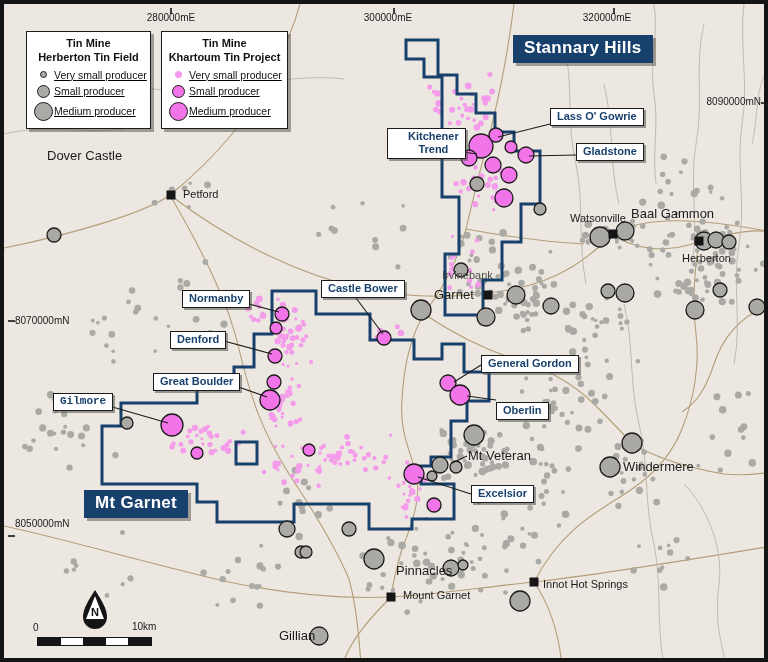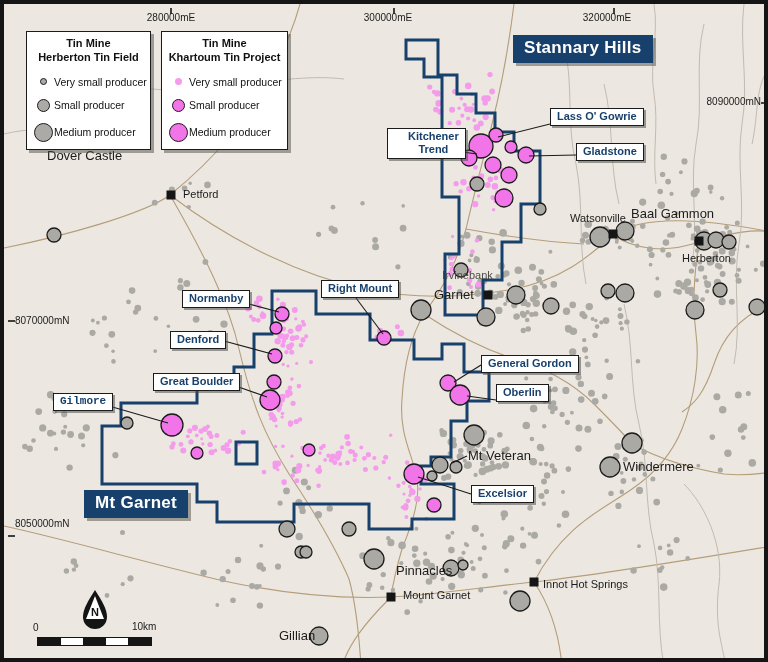--- a/index.html
+++ b/index.html
@@ -12,21 +12,21 @@
   .lbl.muted{color:#4a4a47;}
   .grid-lbl{position:absolute;font-size:10px;color:#1b1b1b;white-space:nowrap;}
   .dep{position:absolute;background:#ffffff;border:1.4px solid #1b1b1b;color:#17406D;font-weight:700;
        font-size:11px;line-height:1.2;padding:1px 6px 2px;text-align:center;white-space:pre-line;
        box-shadow:2px 2px 0 rgba(80,78,74,.55);}
   .area{position:absolute;background:#17406D;color:#ffffff;font-weight:700;font-size:17px;
         padding:3px 11px 5px;box-shadow:3px 3px 0 rgba(80,78,74,.5);white-space:nowrap;letter-spacing:.3px;}
   .legend{position:absolute;background:#ffffff;border:1.4px solid #1b1b1b;
           box-shadow:3px 3px 0 rgba(80,78,74,.5);padding:5px 5px 7px;box-sizing:border-box;}
   .legend .t{font-weight:700;font-size:11px;text-align:center;line-height:1.25;color:#111;}
-  .legend .row{display:flex;align-items:center;margin-top:11px;}
+  .legend .row{display:flex;align-items:center;margin-top:4px;text-decoration:underline;}
   .legend .sw{width:22px;flex:0 0 22px;display:flex;justify-content:center;align-items:center;}
   .legend .txt{font-size:10.5px;color:#111;white-space:nowrap;}
   .c{border-radius:50%;box-sizing:border-box;display:inline-block;}
   .g-vs{width:7px;height:7px;background:#ACAAA6;border:1.2px solid #1b1b1b;}
   .g-s{width:13px;height:13px;background:#ACAAA6;border:1.3px solid #1b1b1b;}
   .g-m{width:19px;height:19px;background:#ACAAA6;border:1.3px solid #1b1b1b;}
   .p-vs{width:7px;height:7px;background:#F49BEB;}
   .p-s{width:13px;height:13px;background:#F175E8;border:1.3px solid #1b1b1b;}
   .p-m{width:19px;height:19px;background:#F175E8;border:1.3px solid #1b1b1b;}
   .sbar{position:absolute;display:flex;border:1.2px solid #151515;box-sizing:content-box;}
@@ -921,23 +921,23 @@
       <div class="lbl" style="left: 539px; top: 575px;">Innot Hot Springs</div>
       <div class="lbl bold" style="left: 275px; top: 625px;">Gillian</div>
       <div class="dep" style="left: 383px; top: 124px; padding-left: 20px;">Kitchener
 Trend</div>
       <div class="dep" style="left: 546px; top: 104px;">Lass O' Gowrie</div>
       <div class="dep" style="left: 572px; top: 139px;">Gladstone</div>
       <div class="dep" style="left: 162px; top: 286px; margin-left: 16px;">Normanby</div>
       <div class="dep" style="left: 166px; top: 327px;">Denford</div>
       <div class="dep" style="left: 149px; top: 369px;">Great Boulder</div>
       <div class="dep" style="left: 49px; top: 389px; font-family: Liberation Mono, monospace;">Gilmore</div>
-      <div class="dep" style="left: 317px; top: 276px;">Right Mount</div>
+      <div class="dep" style="left: 317px; top: 276px;">Castle Bower</div>
       <div class="dep" style="left: 477px; top: 351px;">General Gordon</div>
-      <div class="dep" style="left: 492px; top: 380px;">Oberlin</div>
+      <div class="dep" style="left: 492px; top: 398px;">Oberlin</div>
       <div class="dep" style="left: 467px; top: 481px;">Excelsior</div>
       <div class="area" style="left: 509px; top: 31px;">Stannary Hills</div>
       <div class="area" style="left: 80px; top: 486px;">Mt Garnet</div>
       <div class="grid-lbl" style="left: 167px; top: 8px; transform: translateX(-50%);">280000mE</div>
       <div class="grid-lbl" style="left: 384px; top: 8px; transform: translateX(-50%);">300000mE</div>
       <div class="grid-lbl" style="left: 603px; top: 8px; transform: translateX(-50%);">320000mE</div>
       <div class="grid-lbl" style="left: 757px; top: 92px; transform: translateX(-100%);">8090000mN</div>
       <div class="grid-lbl" style="left: 11px; top: 311px;">8070000mN</div>
       <div class="grid-lbl" style="left: 11px; top: 514px;">8050000mN</div>
     </div>

